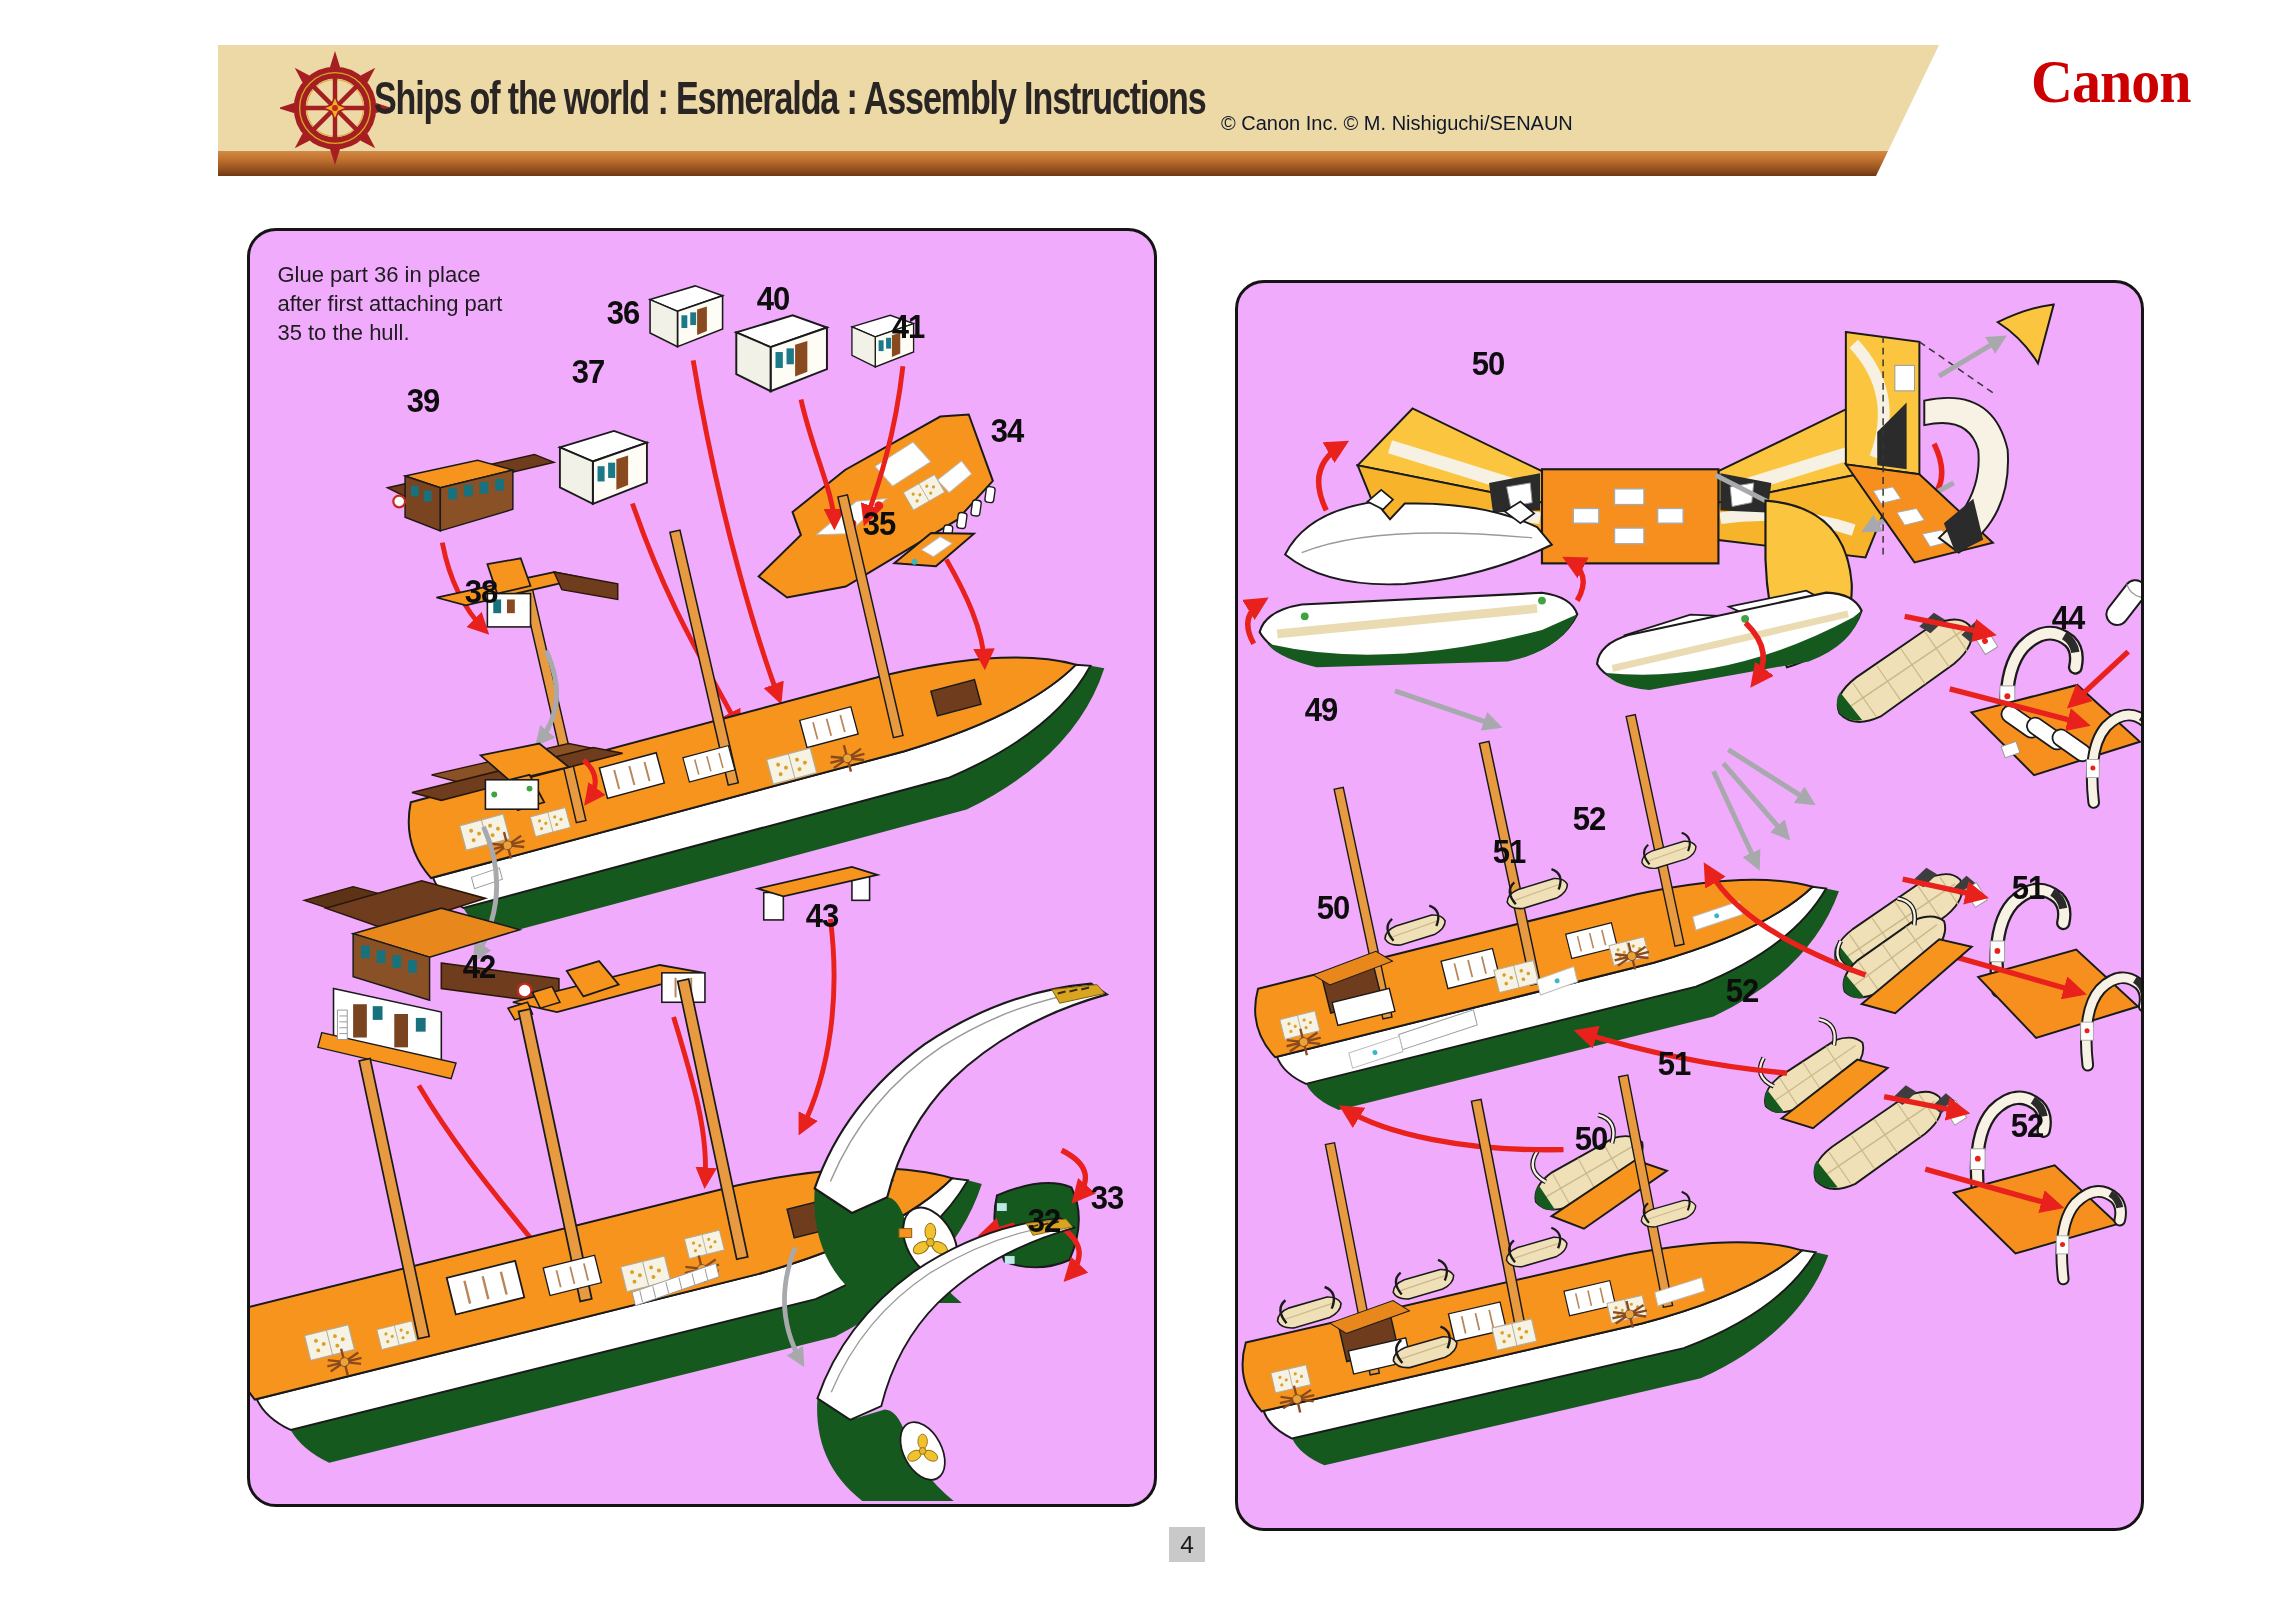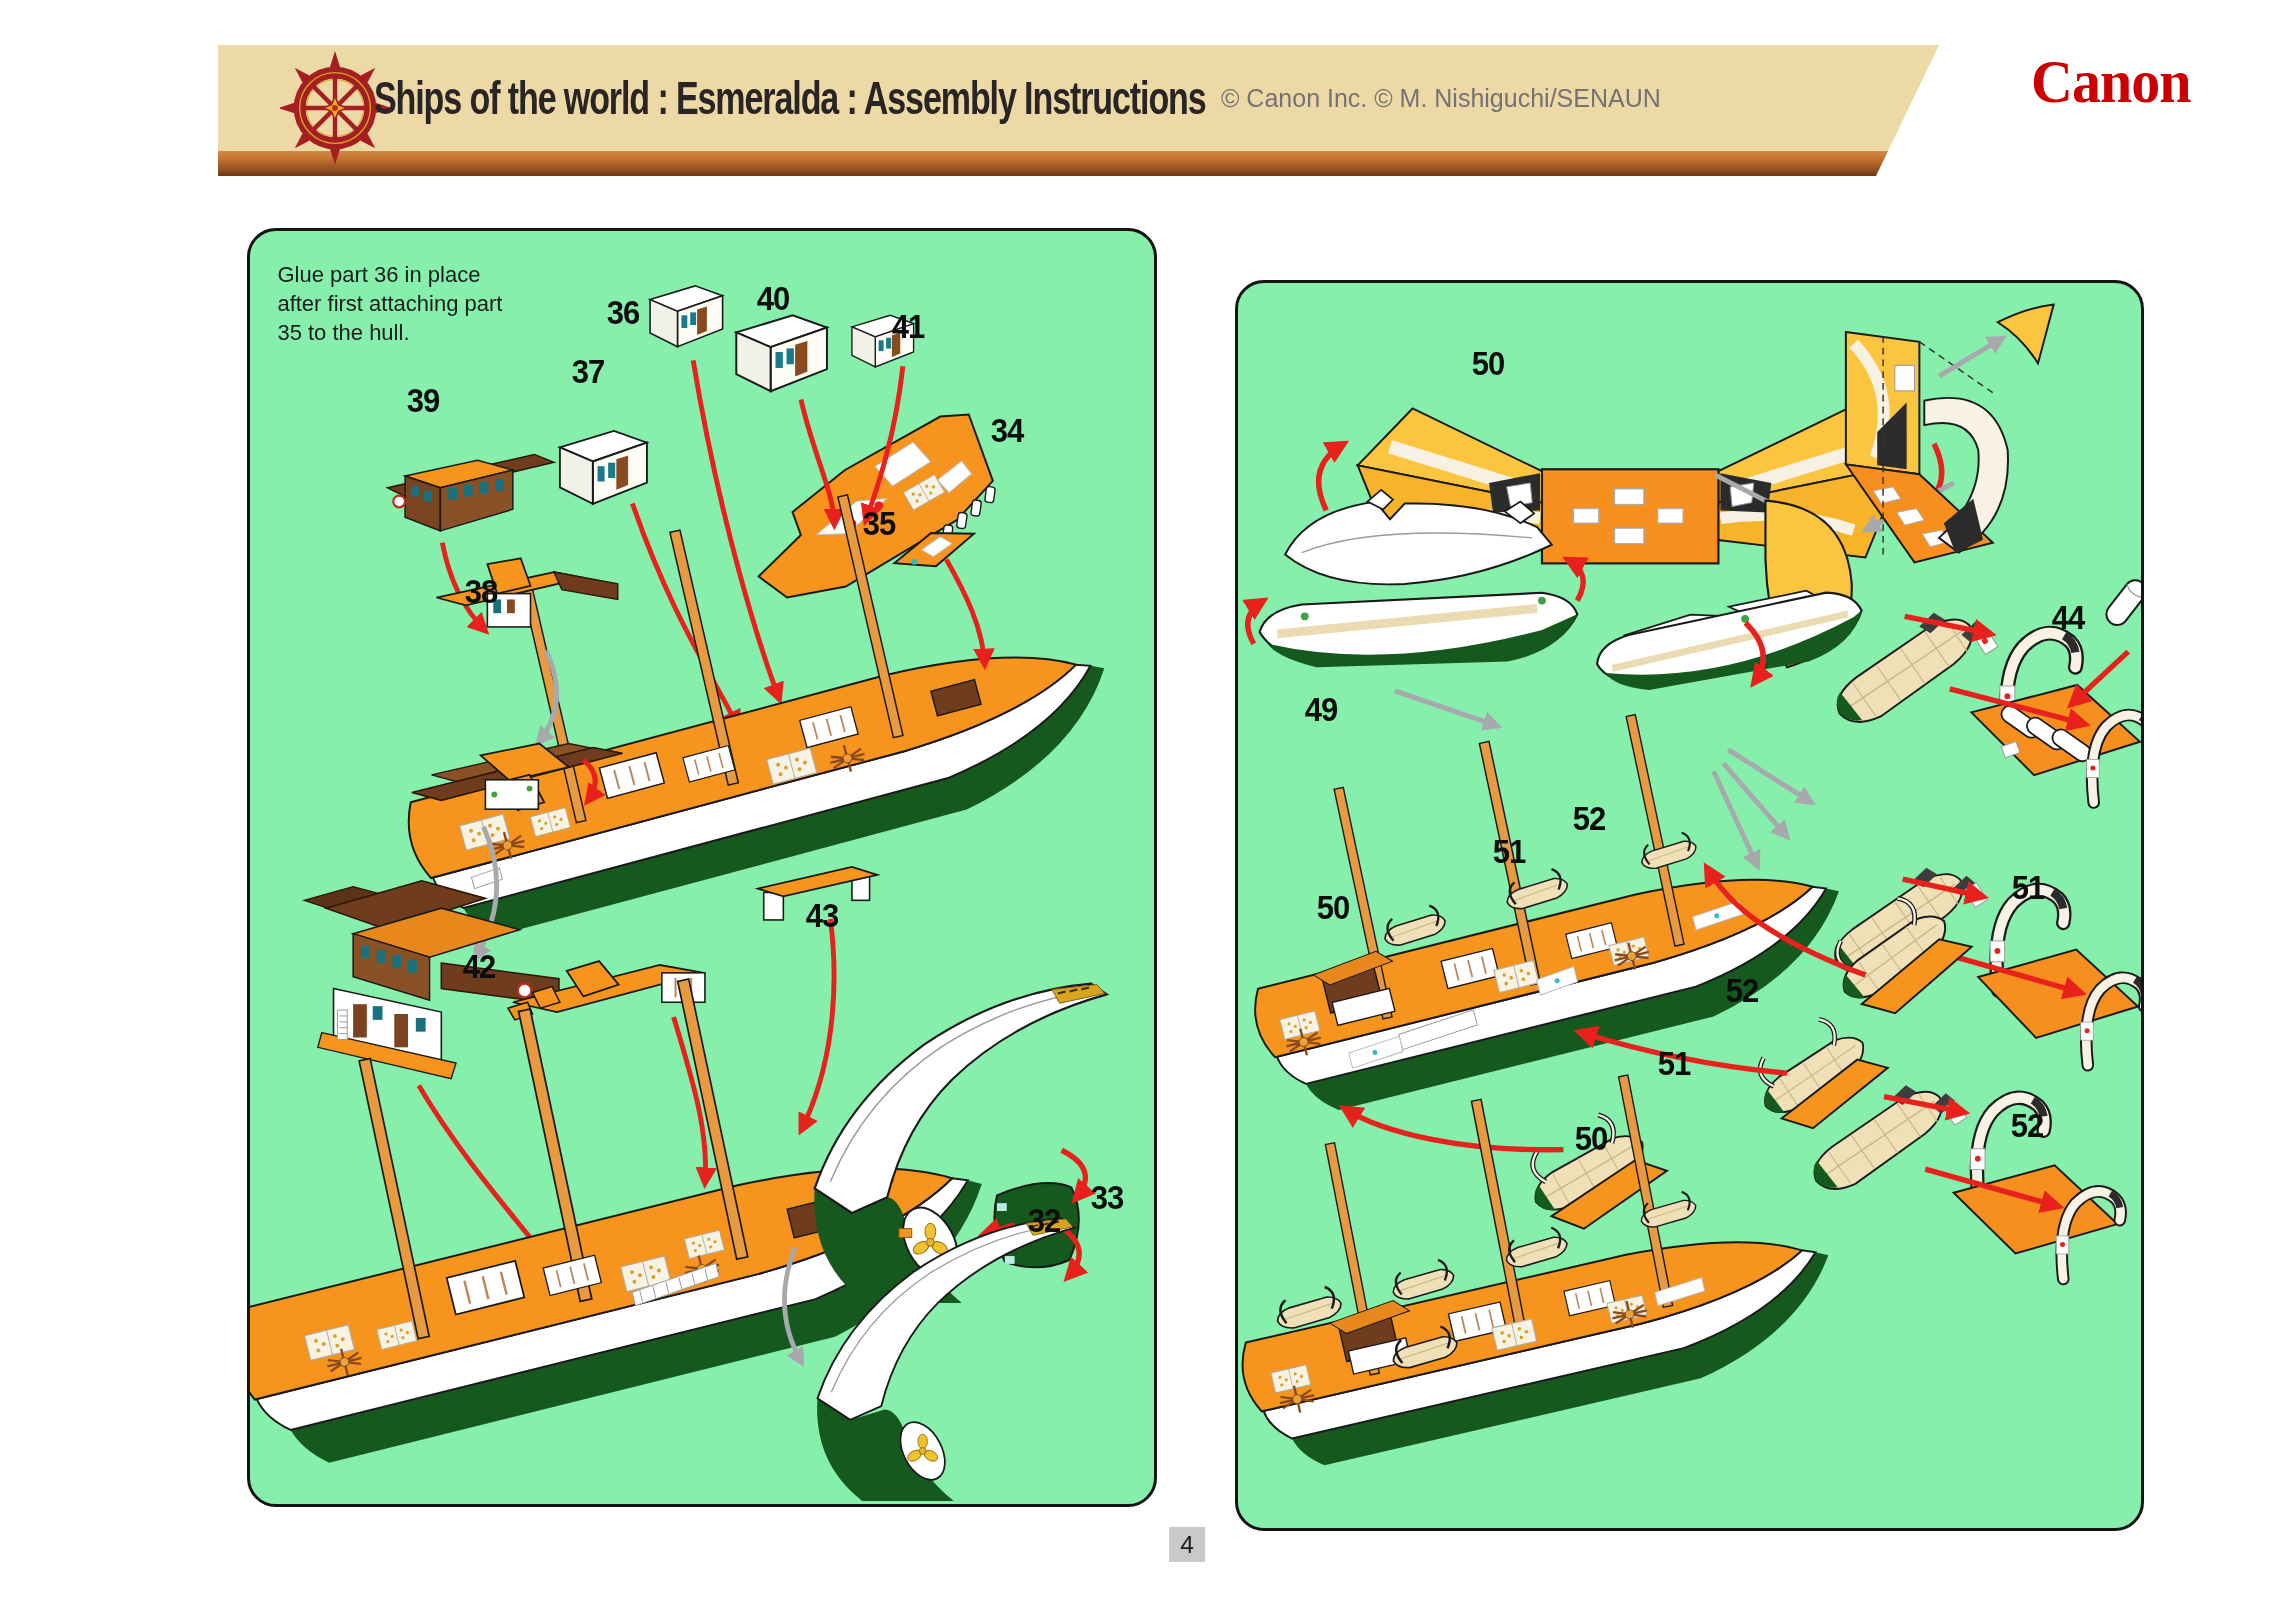--- a/index.html
+++ b/index.html
@@ -7,28 +7,28 @@
        font-family:"Liberation Sans",sans-serif;overflow:hidden;}
 
   
   .header-band{position:absolute;left:218px;top:45px;width:1721px;height:131px;
     clip-path:polygon(0 0,100% 0,calc(100% - 63px) 100%,0 100%);}
   .band-tan{height:106px;background:#edd9a5;}
   .band-bar{height:25.5px;background:linear-gradient(#d08a4a,#c4732f 30%,#8a4a1c 78%,#66350f);}
   .hdr-title{position:absolute;left:374px;top:71px;font-size:46px;font-weight:bold;
     color:#2a2525;letter-spacing:-1.5px;transform:scaleX(.74);transform-origin:left center;
     white-space:nowrap;}
-  .hdr-copy{position:absolute;left:1221px;top:84px;font-size:25px;color:#737373;white-space:nowrap;}
+  .hdr-copy{position:absolute;left:1221px;top:112px;font-size:20px;color:#0f172a;white-space:nowrap;}
   .hdr-brand{position:absolute;left:2031px;top:47px;font-size:61px;font-weight:bold;
     font-family:"Liberation Serif",serif;color:#cc0000;letter-spacing:-1px;
     transform:scaleX(.95);transform-origin:left center;}
   .wheel{position:absolute;left:280px;top:49px;}
 
   
-  .panel{position:absolute;border:3.4px solid #141414;border-radius:29px;background:#86efac;}
+  .panel{position:absolute;border:3.4px solid #141414;border-radius:29px;background:#f0abfc;}
   #panel-left{left:247px;top:228px;width:904px;height:1273px;}
   #panel-right{left:1235px;top:263px;width:903px;height:1245px;margin-top:17px;}
   .panel svg{position:absolute;left:0;top:0;}
   .note{position:absolute;left:27.4px;top:29px;width:240px;font-size:22px;line-height:1.32;
     color:#1c1c1c;}
   .plabel{position:absolute;transform:translate(-50%,-50%) scaleX(.94);font-weight:bold;
     font-size:33px;letter-spacing:-1px;color:#0d0d0d;white-space:nowrap;}
 
   
   .page-num{position:absolute;left:1169px;top:1527px;width:36px;height:35px;background:#c9c9c9;

